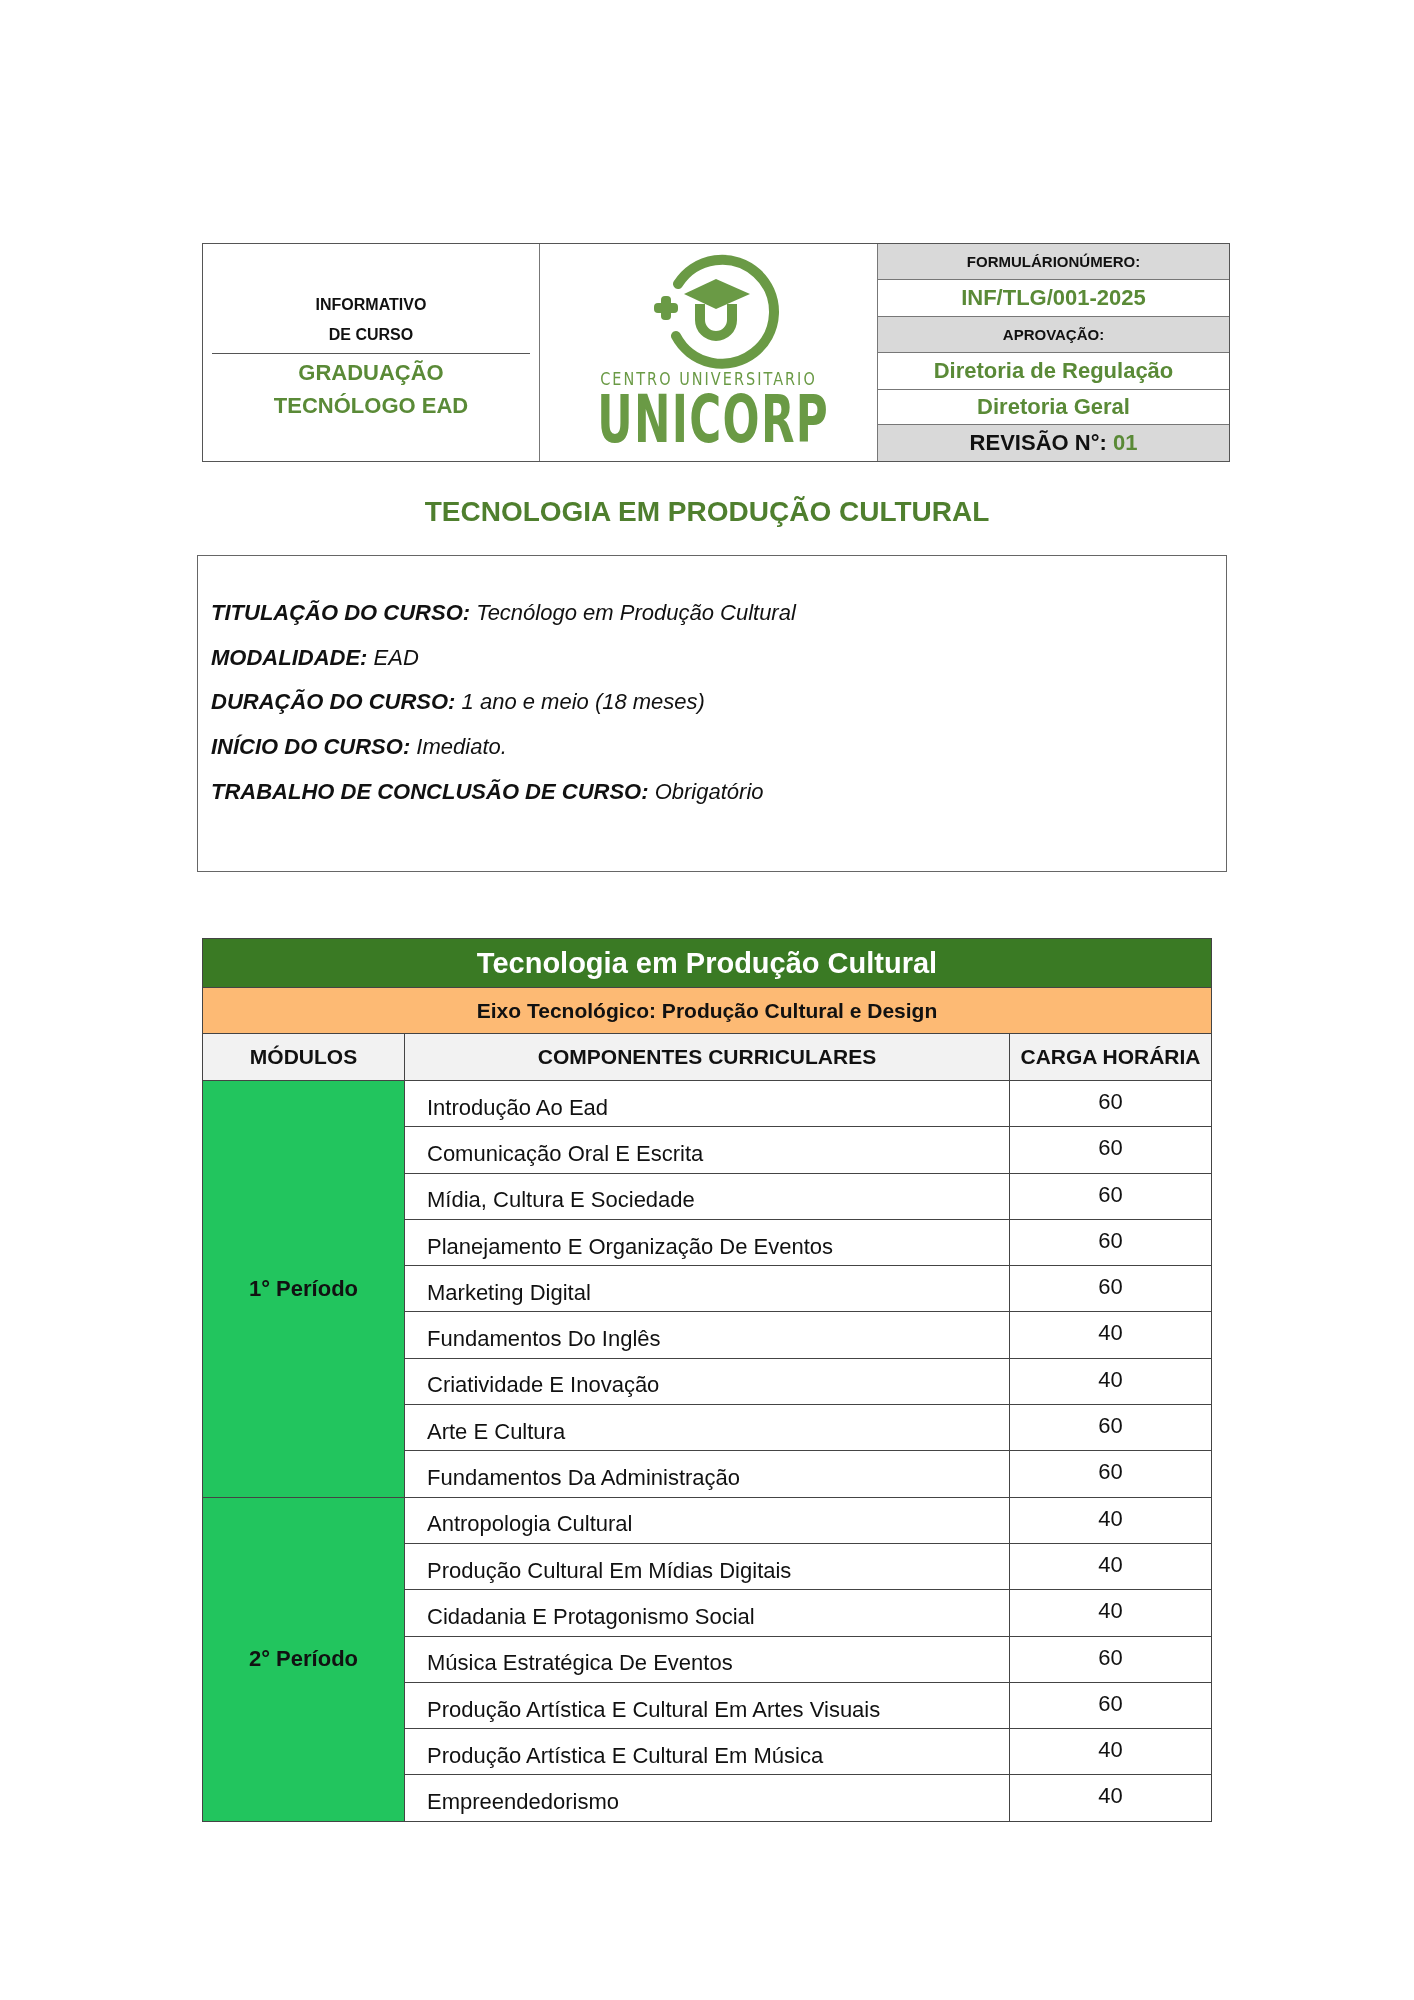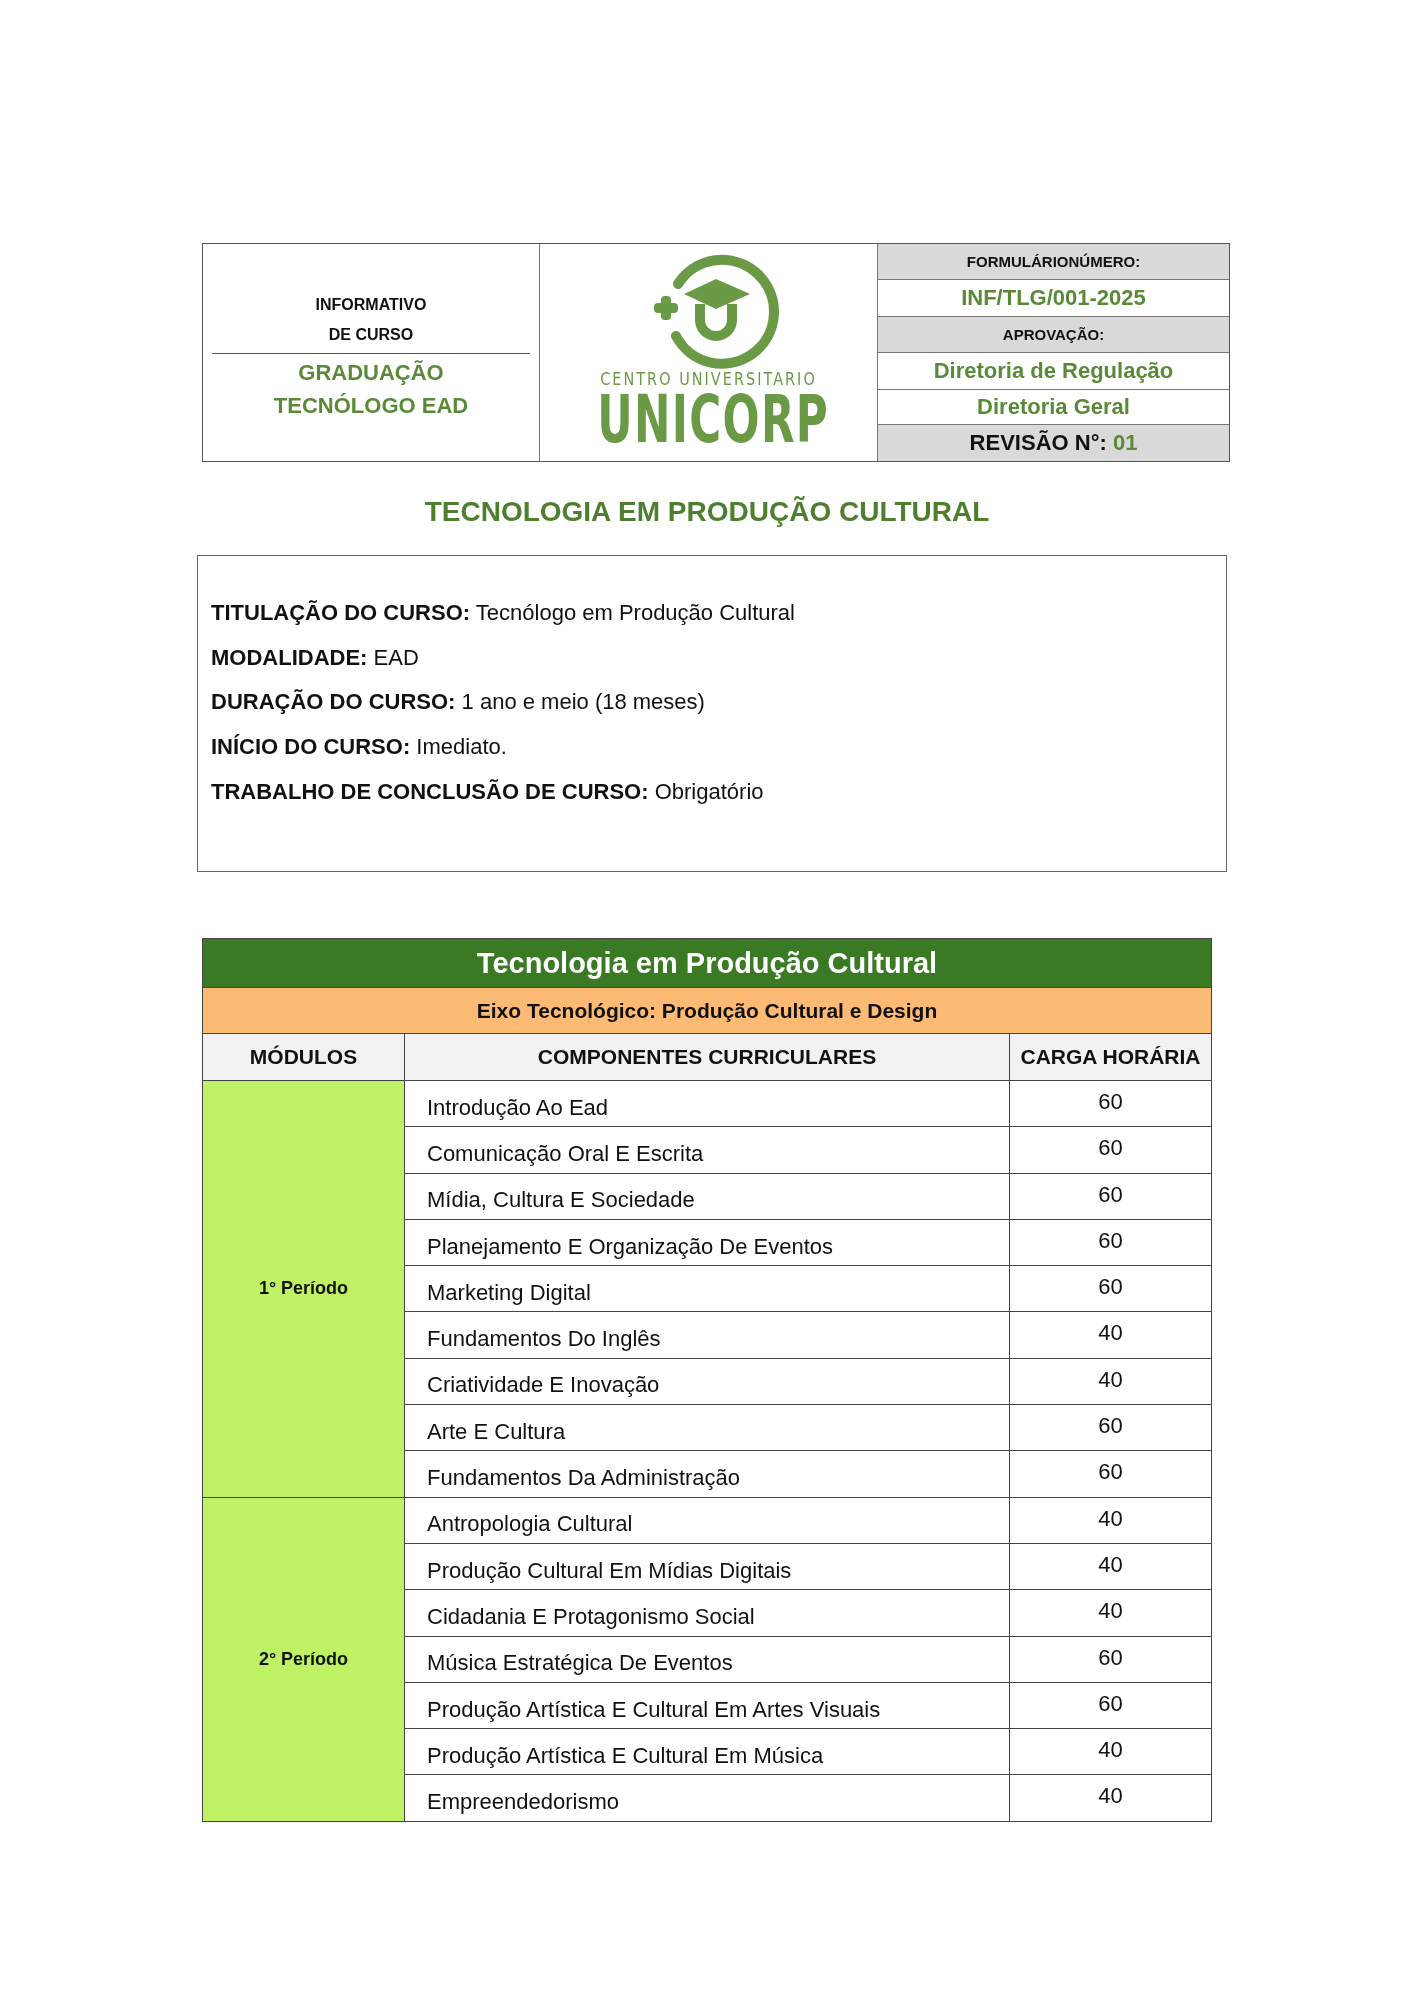--- a/index.html
+++ b/index.html
@@ -25,30 +25,30 @@
     .hr-lbl { font-weight: bold; font-size: 15px; color: #111; }
     .hr-val { font-weight: bold; font-size: 22px; color: #5a8a37; }
     .hr-rev { font-weight: bold; font-size: 22px; color: #111; }
     .hr-rev .num { color: #5a8a37; }
 
     
     .doc-title { position: absolute; left: 0; width: 1414px; top: 496px; text-align: center; font-weight: bold; font-size: 28px; color: #4f7f2e; }
 
     
     .info { position: absolute; left: 197px; top: 555px; width: 1030px; height: 317px; border: 1.5px solid #666; padding: 35px 0 0 13px; }
-    .info-line { font-size: 22px; line-height: 44.7px; color: #111; white-space: nowrap; }
+    .info-line { font-size: 22px; line-height: 44.7px; color: #111; white-space: nowrap; font-style: italic; }
     .info-line b { font-weight: bold; }
 
     
     .curr { position: absolute; left: 202px; top: 938px; width: 1009px; border-collapse: collapse; table-layout: fixed; }
     .curr td, .curr th { border: 1.5px solid #444; }
     .curr .r-title td { background: #3a7a24; color: #ffffff; font-weight: bold; font-size: 29px; height: 49px; text-align: center; }
     .curr .r-axis td { background: #fdba74; color: #111; font-weight: bold; font-size: 21px; height: 46px; text-align: center; }
     .curr .r-head th { background: #f2f2f2; color: #111; font-weight: bold; font-size: 21px; height: 47px; text-align: center; white-space: nowrap; overflow: hidden; }
-    .curr .mod { background: #bef264; font-weight: bold; font-size: 18px; text-align: center; vertical-align: middle; }
+    .curr .mod { background: #22c55e; font-weight: bold; font-size: 22px; text-align: center; vertical-align: middle; }
     .curr .comp { height: 46.3px; font-size: 22px; padding: 8px 0 0 22px; vertical-align: middle; white-space: nowrap; color: #111; }
     .curr .ch { font-size: 22px; text-align: center; vertical-align: top; padding-top: 8px; color: #111; }
   </style>
 </head>
 <body>
 
 <div class="hdr">
   <div class="hdr-left">
     <div class="t1">INFORMATIVO</div>
     <div class="t1">DE CURSO</div>

